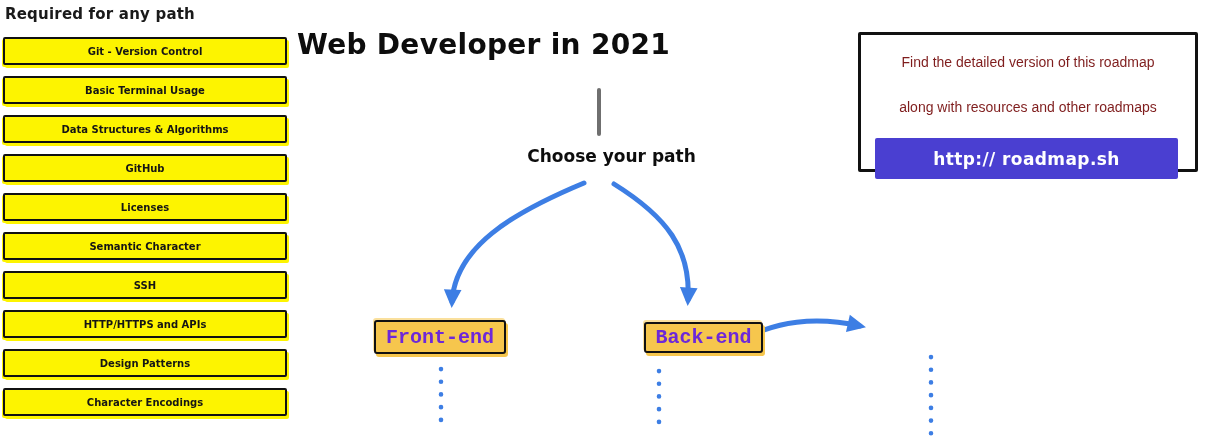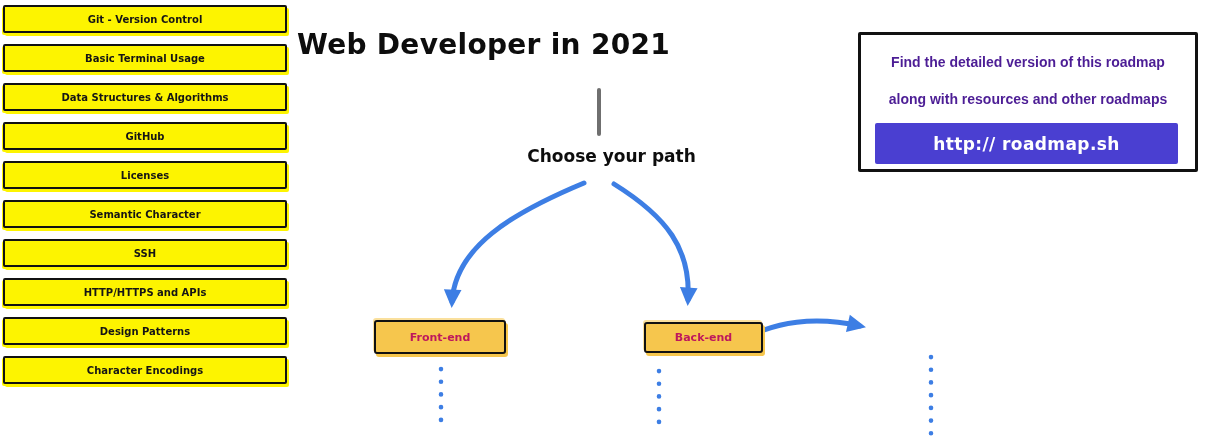--- a/index.html
+++ b/index.html
@@ -61,54 +61,56 @@
   .dotline{stroke:var(--arrow-blue,#3D7EE4);stroke-width:4.6;stroke-linecap:round;stroke-dasharray:0.1 12.6;fill:none;}
 
   
   .path-node{
     position:absolute;box-sizing:border-box;
     background:var(--node-amber,#F6C64D);
     border:2px solid var(--outline-black,#111);
     border-radius:3px;
     box-shadow:2px 3px 0 var(--node-amber,#F6C64D), -1px -2px 0 rgba(246,198,77,0.55);
     display:flex;align-items:center;justify-content:center;
-    font-size:11px;font-weight:bold;color:#be185d;
+    font-size:20px;font-weight:bold;color:#6d28d9;
     cursor:pointer;
+    font-family:Liberation Mono, monospace;
   }
   .node-frontend{left:374px;top:320px;width:132px;height:34px;}
   .node-backend{left:644px;top:322px;width:119px;height:31px;}
   .node-devops{left:877px;top:314px;width:114px;height:32px;}
 
   
   .info-box{
     position:absolute;left:858px;top:32px;width:340px;height:140px;
     box-sizing:border-box;background:#ffffff;
     border:3px solid var(--outline-black,#111);border-radius:2px;
   }
   .info-line{
-    margin:8px;padding:0 10px;text-align:center;
+    margin:16px;padding:0 10px;text-align:center;
     font-family:"Liberation Sans","DejaVu Sans",sans-serif;
-    font-size:14px;font-weight:bold;color:#4c1d95;line-height:29px;
+    font-size:14px;font-weight:normal;color:#7f1d1d;line-height:29px;
   }
   .info-line-first{margin-top:13px;}
   .url-button{
     margin:9px 17px 0 14px;height:41px;
     background:var(--button-purple,#4A3FD1);
     border-radius:2px;
     display:flex;align-items:center;justify-content:center;
     color:#ffffff;font-size:17px;font-weight:bold;letter-spacing:0.4px;
     cursor:pointer;
   }
 </style>
 </head>
 <body>
 
 <div class="stage">
 
   <div class="sidebar">
+    <p class="sidebar-heading">Required for any path</p>
     <div class="topic-box">Git - Version Control</div>
     <div class="topic-box">Basic Terminal Usage</div>
     <div class="topic-box">Data Structures &amp; Algorithms</div>
     <div class="topic-box">GitHub</div>
     <div class="topic-box">Licenses</div>
     <div class="topic-box">Semantic Character</div>
     <div class="topic-box">SSH</div>
     <div class="topic-box">HTTP/HTTPS and APIs</div>
     <div class="topic-box">Design Patterns</div>
     <div class="topic-box">Character Encodings</div>

